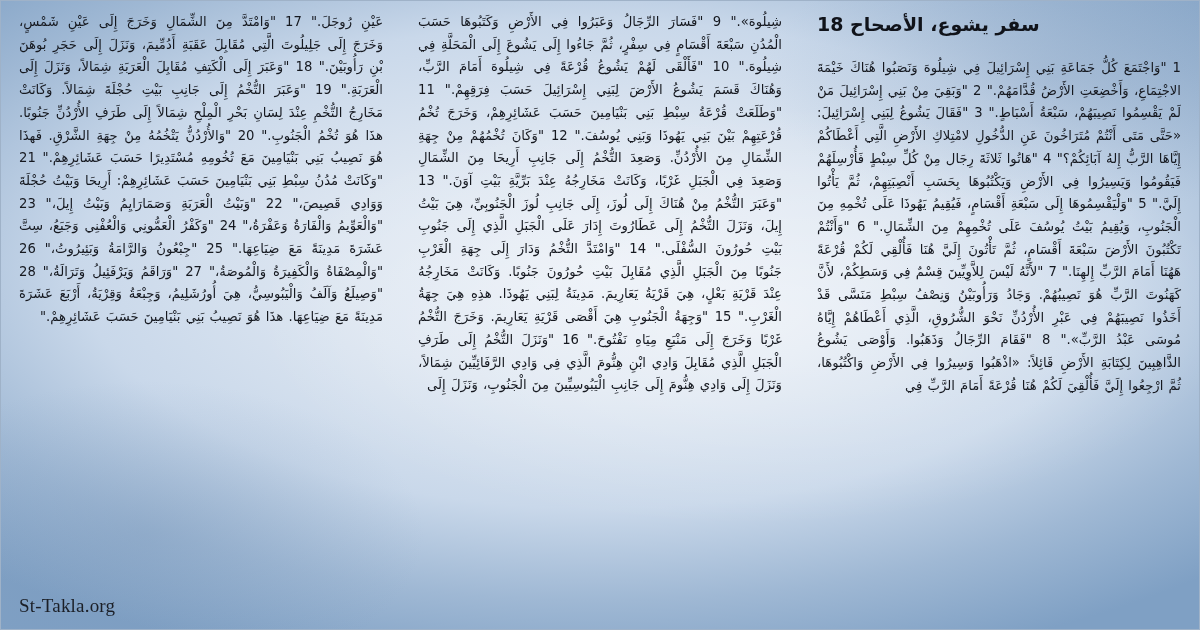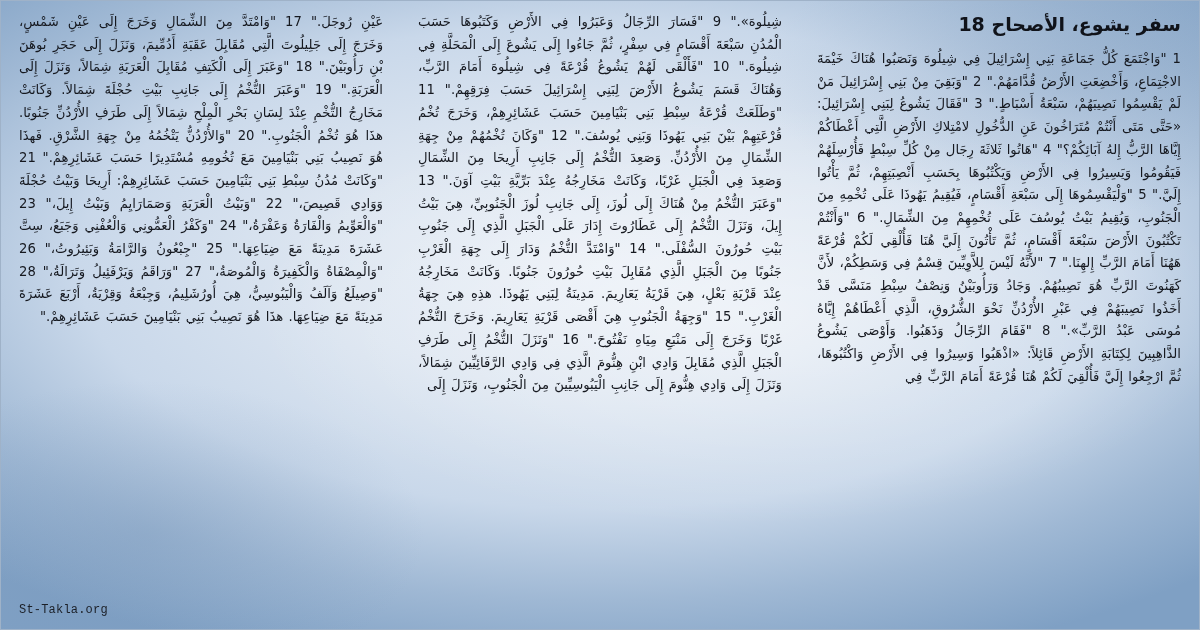--- a/index.html
+++ b/index.html
@@ -45,23 +45,23 @@
   }
   .col {
     width: 372px;
     box-sizing: border-box;
     padding: 0 4px;
   }
   .heading {
     font-family: "DejaVu Sans", sans-serif;
     font-weight: bold;
     font-size: 19px;
-    text-align: right;
+    text-align: left;
     color: #10131a;
-    margin: 2px 0 13px 0;
+    margin: 2px 0 22px 0;
     letter-spacing: 0;
   }
   .body-text {
     font-family: "DejaVu Sans", sans-serif;
     font-size: 13.2px;
     line-height: 1.72;
     color: #15181f;
     text-align: justify;
     text-align-last: right;
     direction: rtl;
@@ -72,22 +72,22 @@
     margin-top: 0;
   }
   .col-mid .body-text {
     padding-top: 0;
   }
   .watermark {
     position: absolute;
     left: 18px;
     bottom: 12px;
     z-index: 3;
-    font-family: Liberation Mono, monospace;
-    font-size: 12px;
+    font-family: Liberation Serif, serif;
+    font-size: 19px;
     color: #1b1f27;
     letter-spacing: 0.2px;
   }
 </style>
 </head>
 <body>
 
 <div class="page">
   <div class="columns">
 

